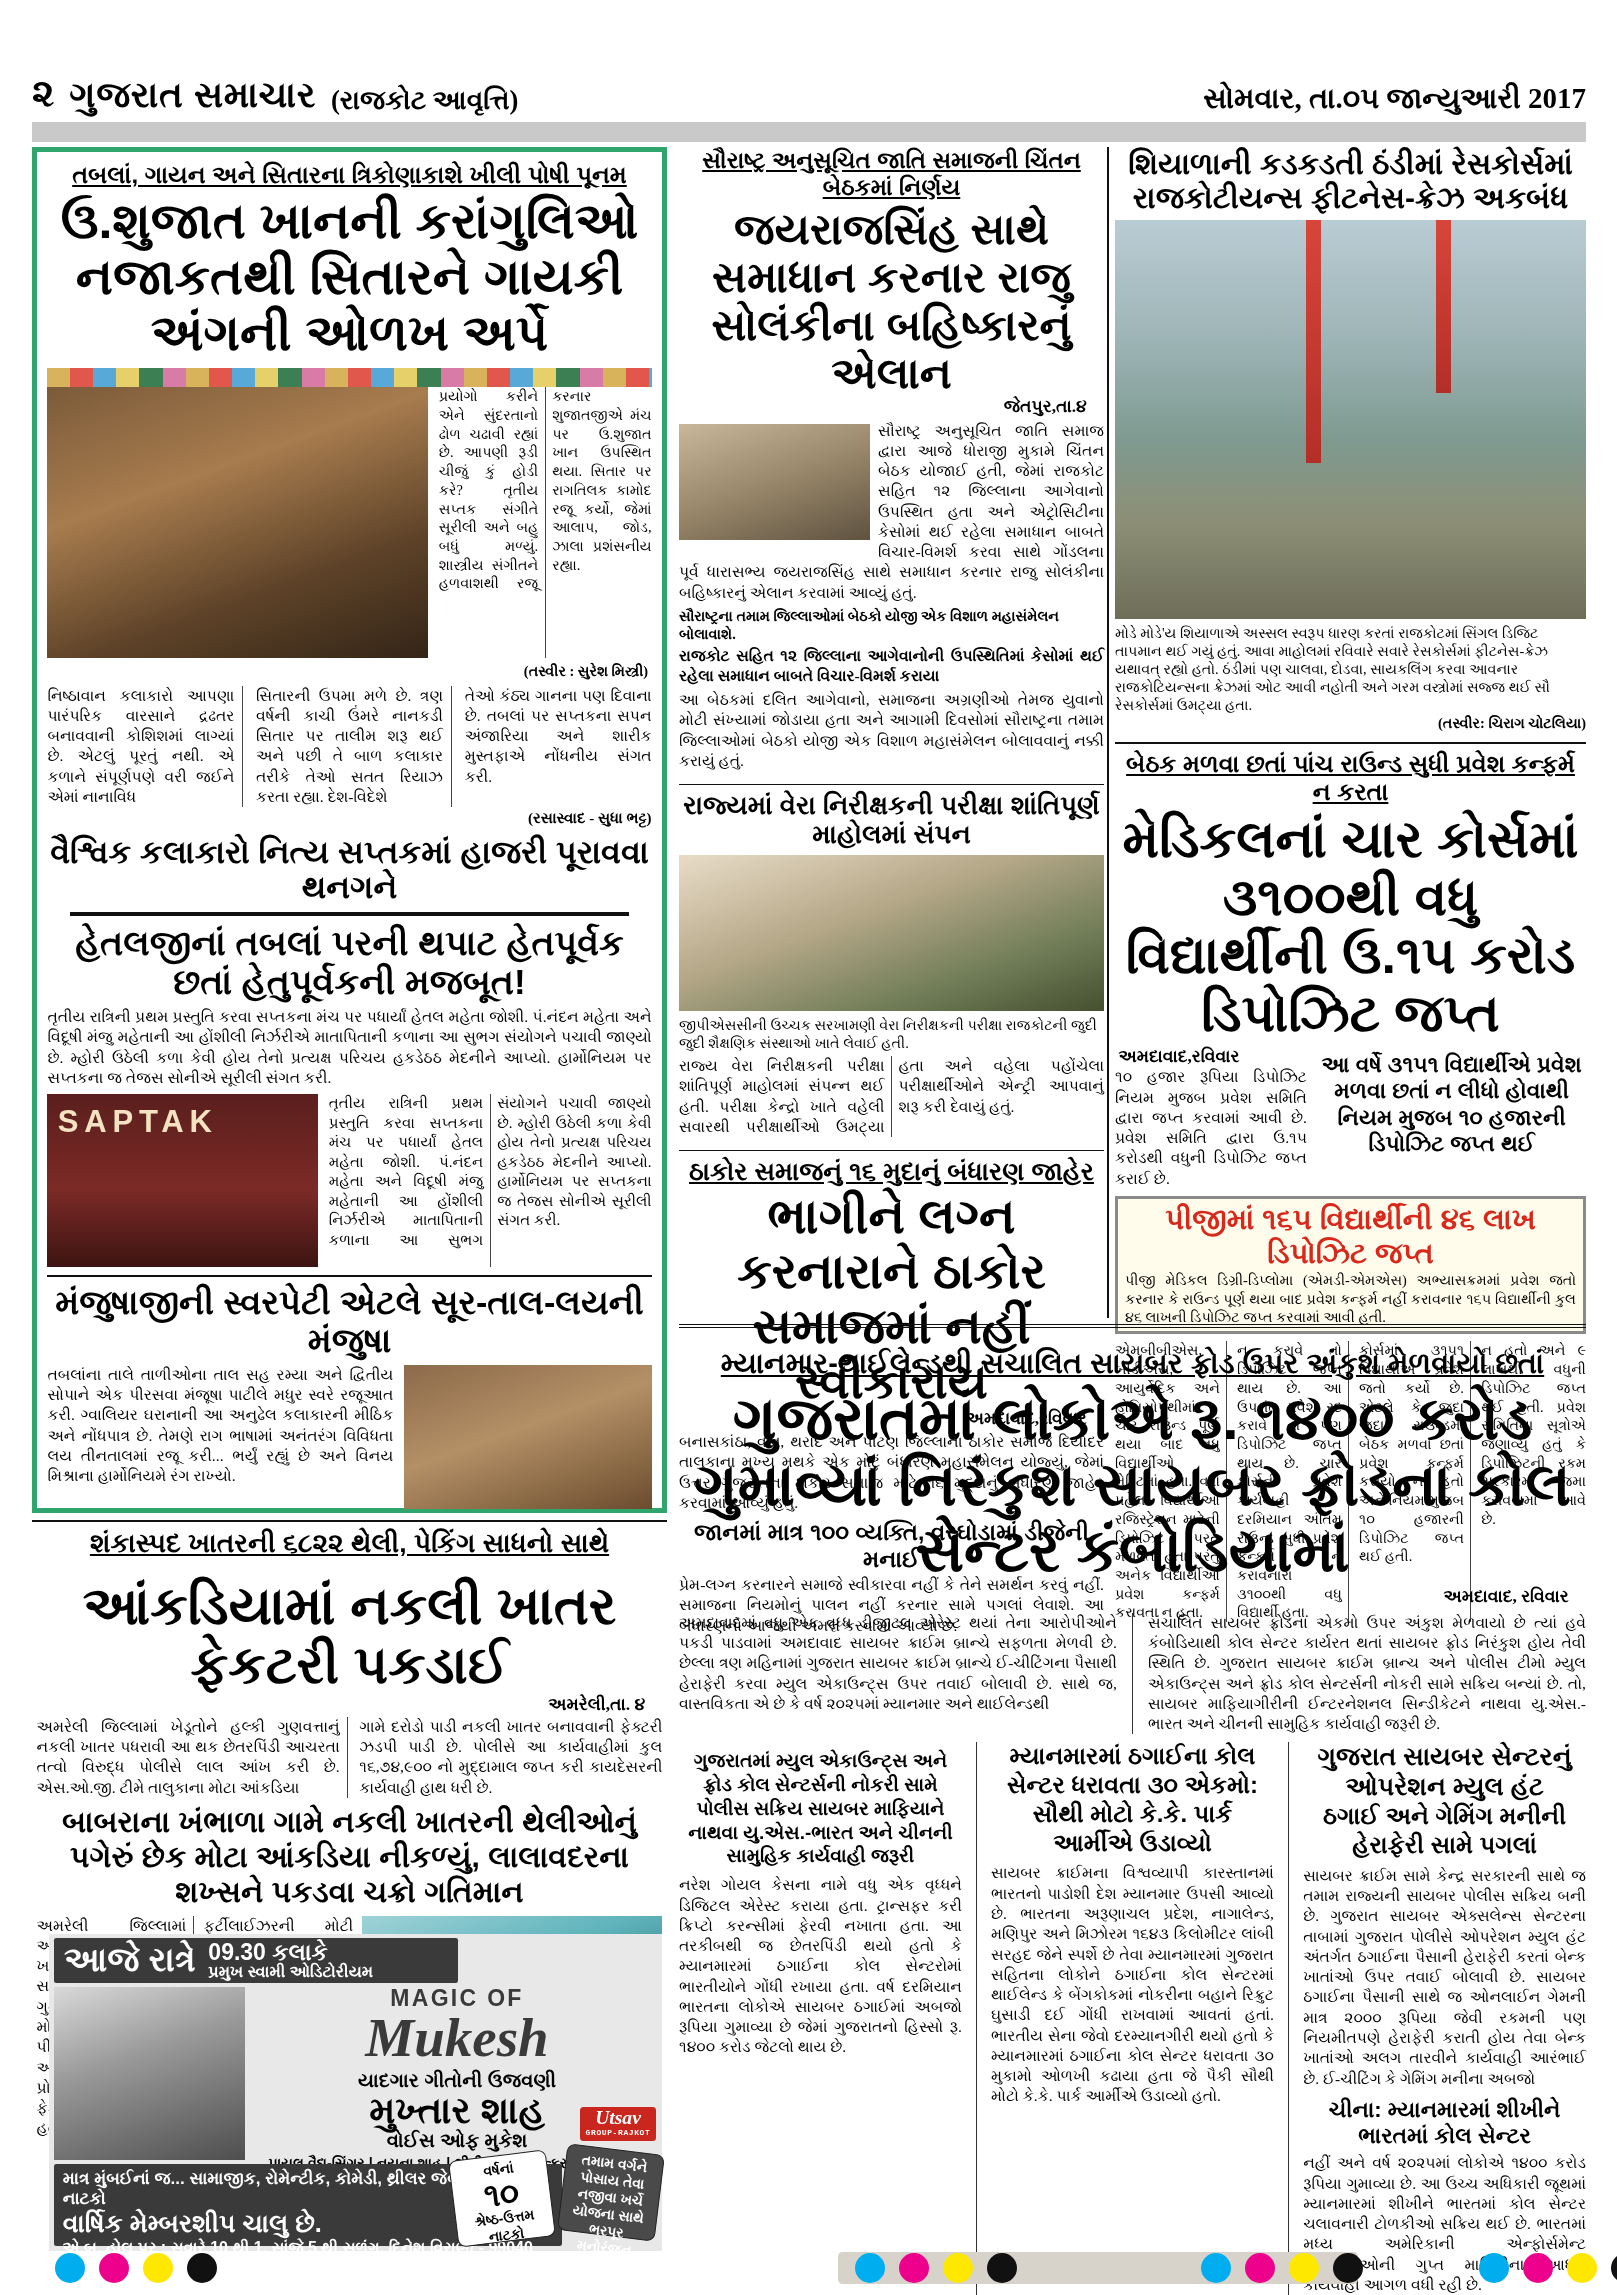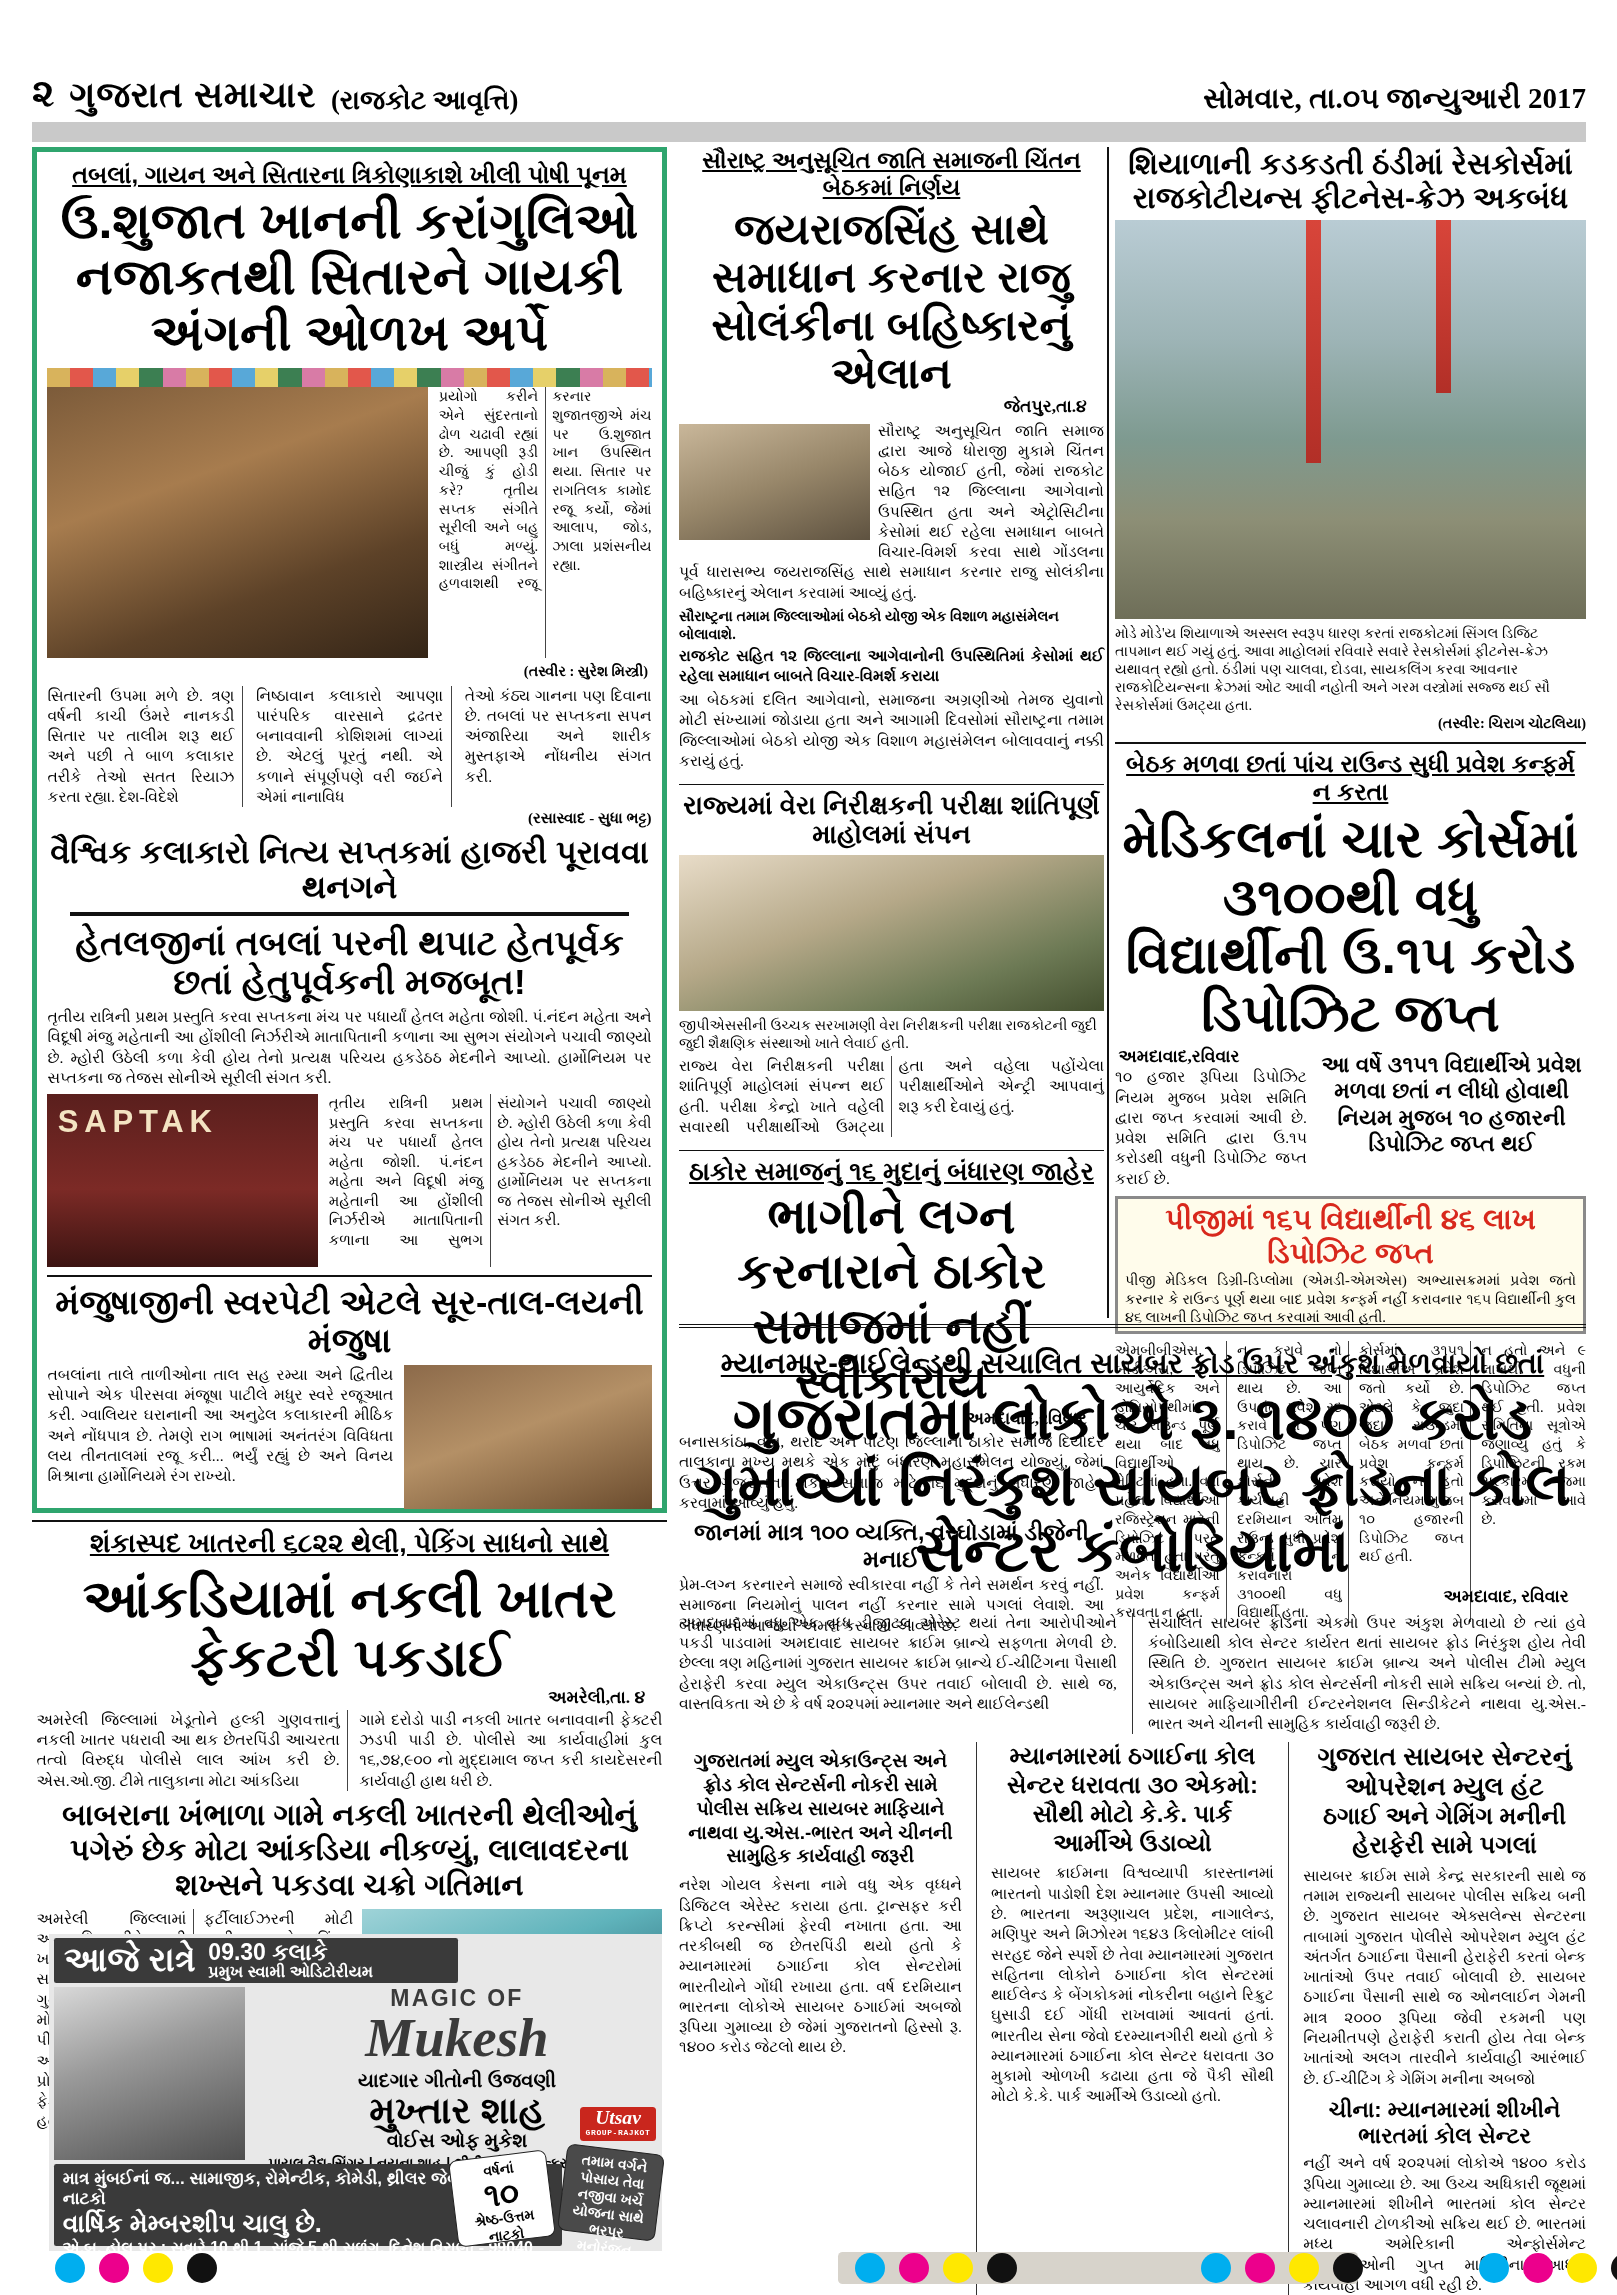--- a/index.html
+++ b/index.html
@@ -37,21 +37,21 @@
   .credit-line { text-align:right; font-weight:bold; font-size:14.4px; margin:4.6px 3.5px 5.8px 0; }
   .saptak-row { display:flex; gap:10.4px; margin-top:5.8px; }
   .saptak-photo { width:271px; height:173px; background:linear-gradient(180deg,#5a1f1d 0%,#7c2a26 55%,#3c1412 100%); display:flex; align-items:flex-start; padding:10.4px; }
   .saptak-word { color:#f3e3c2; font-family:"Liberation Sans", sans-serif; font-weight:bold; font-size:31px; letter-spacing:5.8px; }
   .manjusha-row { display:flex; gap:10.4px; margin-top:5.8px; }
   .manjusha-photo { width:248px; height:144px; background:linear-gradient(160deg,#8c6a4a 0%,#b49066 45%,#6b4c2e 100%); }
 
   
   .fert-box { position:absolute; left:32px; top:1520px; width:635px; height:404px; border-top:2.3px solid #111; padding:5.8px 4.6px 0 4.6px; }
   .fert-kicker { font-size:26.6px; }
-  .fert-headline { font-size:53px; margin-top:10px; }
+  .fert-headline { font-size:53px; margin-top:17px; }
   .fert-subhead { font-size:30px; font-weight:bold; text-align:center; line-height:1.18; font-family:"Liberation Sans", sans-serif; margin-top:5.8px; }
   .fert-row { display:flex; gap:9.2px; margin-top:5.8px; }
   .machine-photo { width:300px; height:144px; background:linear-gradient(160deg,#9fd3d8 0%,#5fb3bb 40%,#32707e 80%,#1e4a55 100%); flex:none; }
 
   
   .ad { position:absolute; left:49px; top:1934px; width:613px; height:317px; background:#e8e8e8; }
   .ad-header { position:absolute; left:4.6px; top:3.5px; width:404px; height:45px; background:#3a3a3a; color:#fff; display:flex; align-items:center; gap:12.7px; padding:0 10.4px; border-radius:2.3px; }
   .ad-tonight { font-size:34px; font-weight:bold; font-family:"Liberation Sans", sans-serif; }
   .ad-time-stack { line-height:1.05; }
   .ad-time { font-size:23px; font-weight:bold; font-family:"Liberation Sans", sans-serif; }
@@ -140,22 +140,22 @@
   <div class="sitar-box">
     <div class="kicker sitar-kicker">તબલાં, ગાયન અને સિતારના ત્રિકોણાકાશે ખીલી પોષી પૂનમ</div>
     <div class="headline sitar-headline">ઉ.શુજાત ખાનની કરાંગુલિઓ નજાકતથી સિતારને ગાયકી અંગની ઓળખ અર્પે</div>
     <div class="bunting"></div>
     <div class="sitar-media-row">
       <div class="photo sitar-photo"></div>
       <div class="sitar-side-text bodytext cols2" style="font-size:14.4px;">પ્રયોગો કરીને એને સુંદરતાનો ઢોળ ચઢાવી રહ્યાં છે. આપણી રૂડી ચીજું કું હોડી કરે? તૃતીય સપ્તક સંગીતે સૂરીલી અને બહુ બધું મળ્યું. શાસ્ત્રીય સંગીતને હળવાશથી રજૂ કરનાર શુજાતજીએ મંચ પર ઉ.શુજાત ખાન ઉપસ્થિત થયા. સિતાર પર રાગતિલક કામોદ રજૂ કર્યો, જેમાં આલાપ, જોડ, ઝાલા પ્રશંસનીય રહ્યા.</div>
     </div>
     <div class="credit-line">(તસ્વીર : સુરેશ મિસ્ત્રી)</div>
     <div style="display:flex; gap:12.7px;">
+      <div class="bodytext" style="flex:1; border-right:0.6px solid #444; padding-right:8px;">નિષ્ઠાવાન કલાકારો આપણા પારંપરિક વારસાને દ્રઢતર બનાવવાની કોશિશમાં લાગ્યાં છે. એટલું પૂરતું નથી. એ કળાને સંપૂર્ણપણે વરી જઈને એમાં નાનાવિધ</div>
       <div class="bodytext" style="flex:1; border-right:0.6px solid #444; padding-right:8px;">સિતારની ઉપમા મળે છે. ત્રણ વર્ષની કાચી ઉંમરે નાનકડી સિતાર પર તાલીમ શરૂ થઈ અને પછી તે બાળ કલાકાર તરીકે તેઓ સતત રિયાઝ કરતા રહ્યા. દેશ-વિદેશે</div>
-      <div class="bodytext" style="flex:1; border-right:0.6px solid #444; padding-right:8px;">નિષ્ઠાવાન કલાકારો આપણા પારંપરિક વારસાને દ્રઢતર બનાવવાની કોશિશમાં લાગ્યાં છે. એટલું પૂરતું નથી. એ કળાને સંપૂર્ણપણે વરી જઈને એમાં નાનાવિધ</div>
       <div class="bodytext" style="flex:1;">તેઓ કંઠ્ય ગાનના પણ દિવાના છે. તબલાં પર સપ્તકના સપન અંજારિયા અને શારીક મુસ્તફાએ નોંધનીય સંગત કરી.</div>
     </div>
     <div style="text-align:right; font-weight:bold; font-size:15px; margin-top:2.3px;">(રસાસ્વાદ - સુધા ભટ્ટ)</div>
     <div class="headline" style="font-size:32px; margin-top:8px;">વૈશ્વિક કલાકારો નિત્ય સપ્તકમાં હાજરી પૂરાવવા થનગને</div>
     <div class="thickrule" style="margin:5.8px 23px 7px 23px;"></div>
     <div class="headline" style="font-size:35px;">હેતલજીનાં તબલાં પરની થપાટ હેતપૂર્વક છતાં હેતુપૂર્વકની મજબૂત!</div>
     <div class="bodytext" style="margin-top:5.8px;">તૃતીય રાત્રિની પ્રથમ પ્રસ્તુતિ કરવા સપ્તકના મંચ પર પધાર્યાં હેતલ મહેતા જોશી. પં.નંદન મહેતા અને વિદૂષી મંજુ મહેતાની આ હોંશીલી નિર્ઝરીએ માતાપિતાની કળાના આ સુભગ સંયોગને પચાવી જાણ્યો છે. મ્હોરી ઉઠેલી કળા કેવી હોય તેનો પ્રત્યક્ષ પરિચય હકડેઠઠ મેદનીને આપ્યો. હાર્મોનિયમ પર સપ્તકના જ તેજસ સોનીએ સૂરીલી સંગત કરી.</div>
     <div class="saptak-row">
       <div class="photo saptak-photo">
         <span class="saptak-word">SAPTAK</span>

